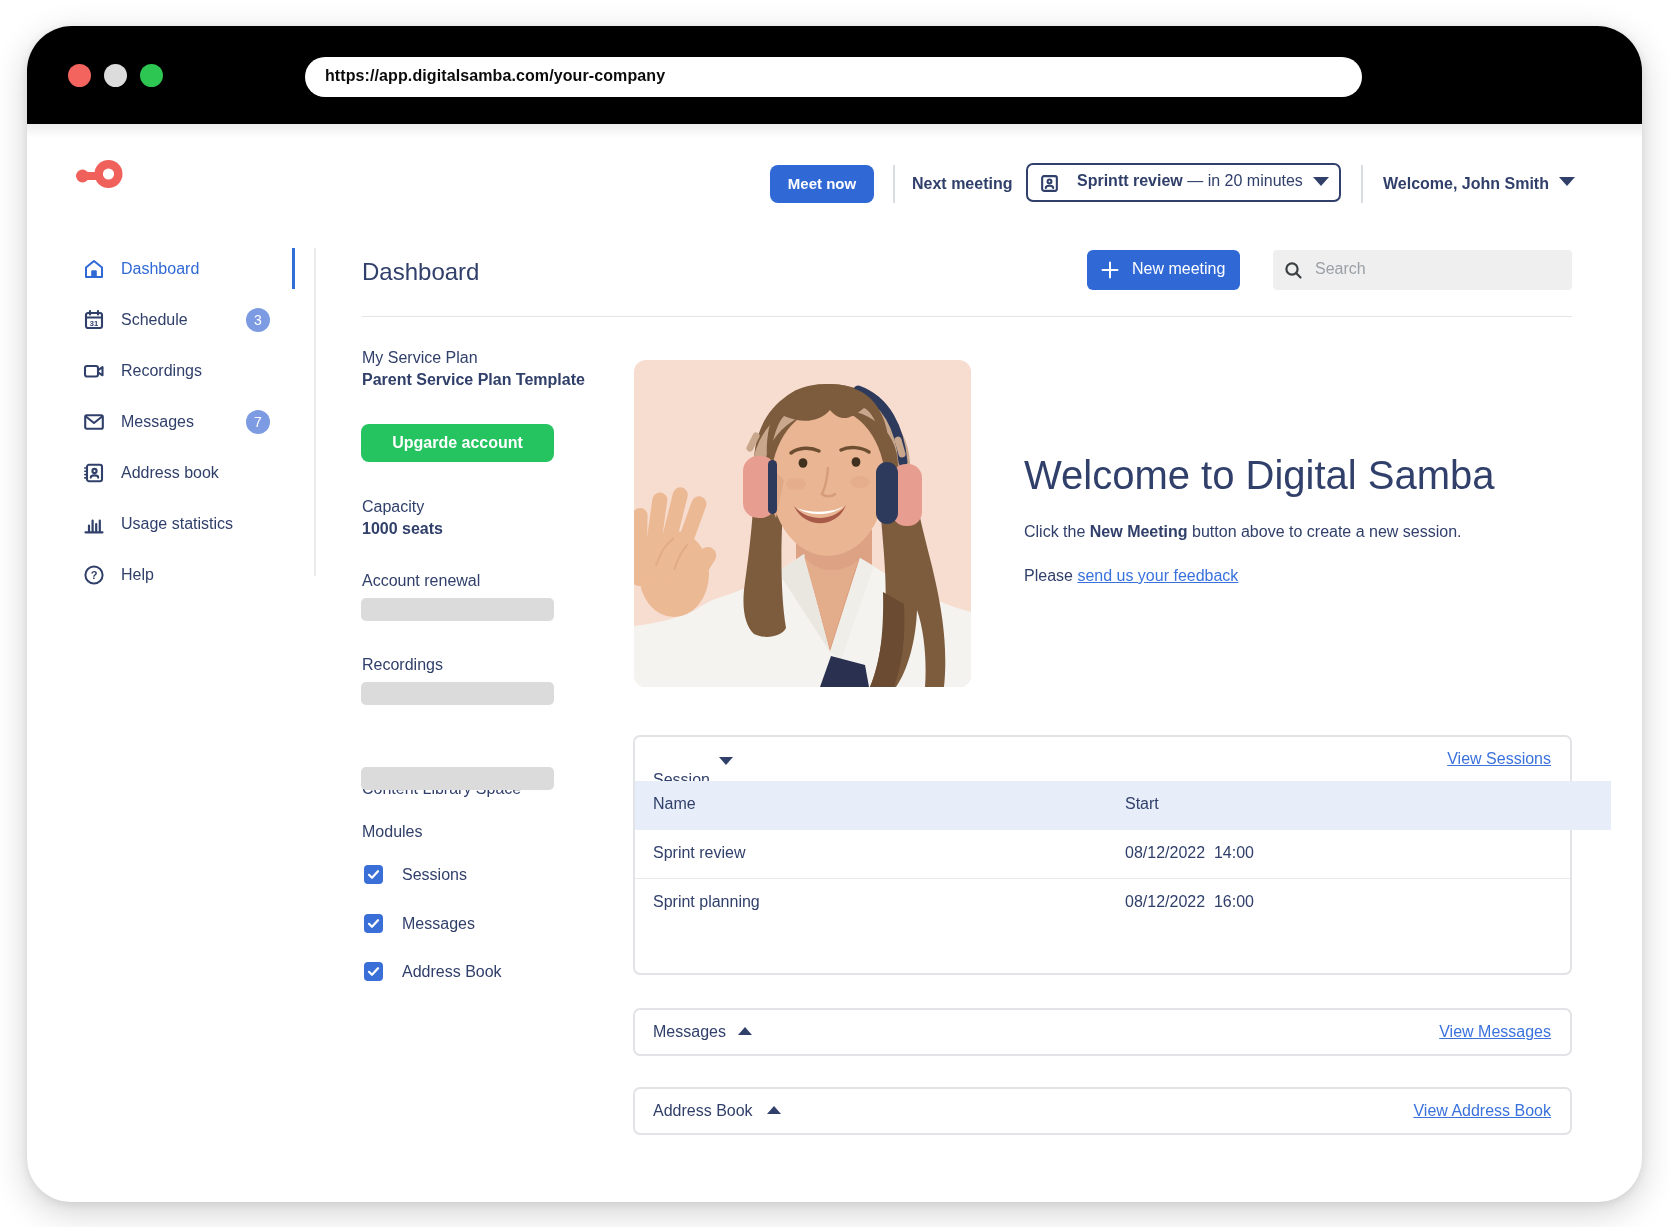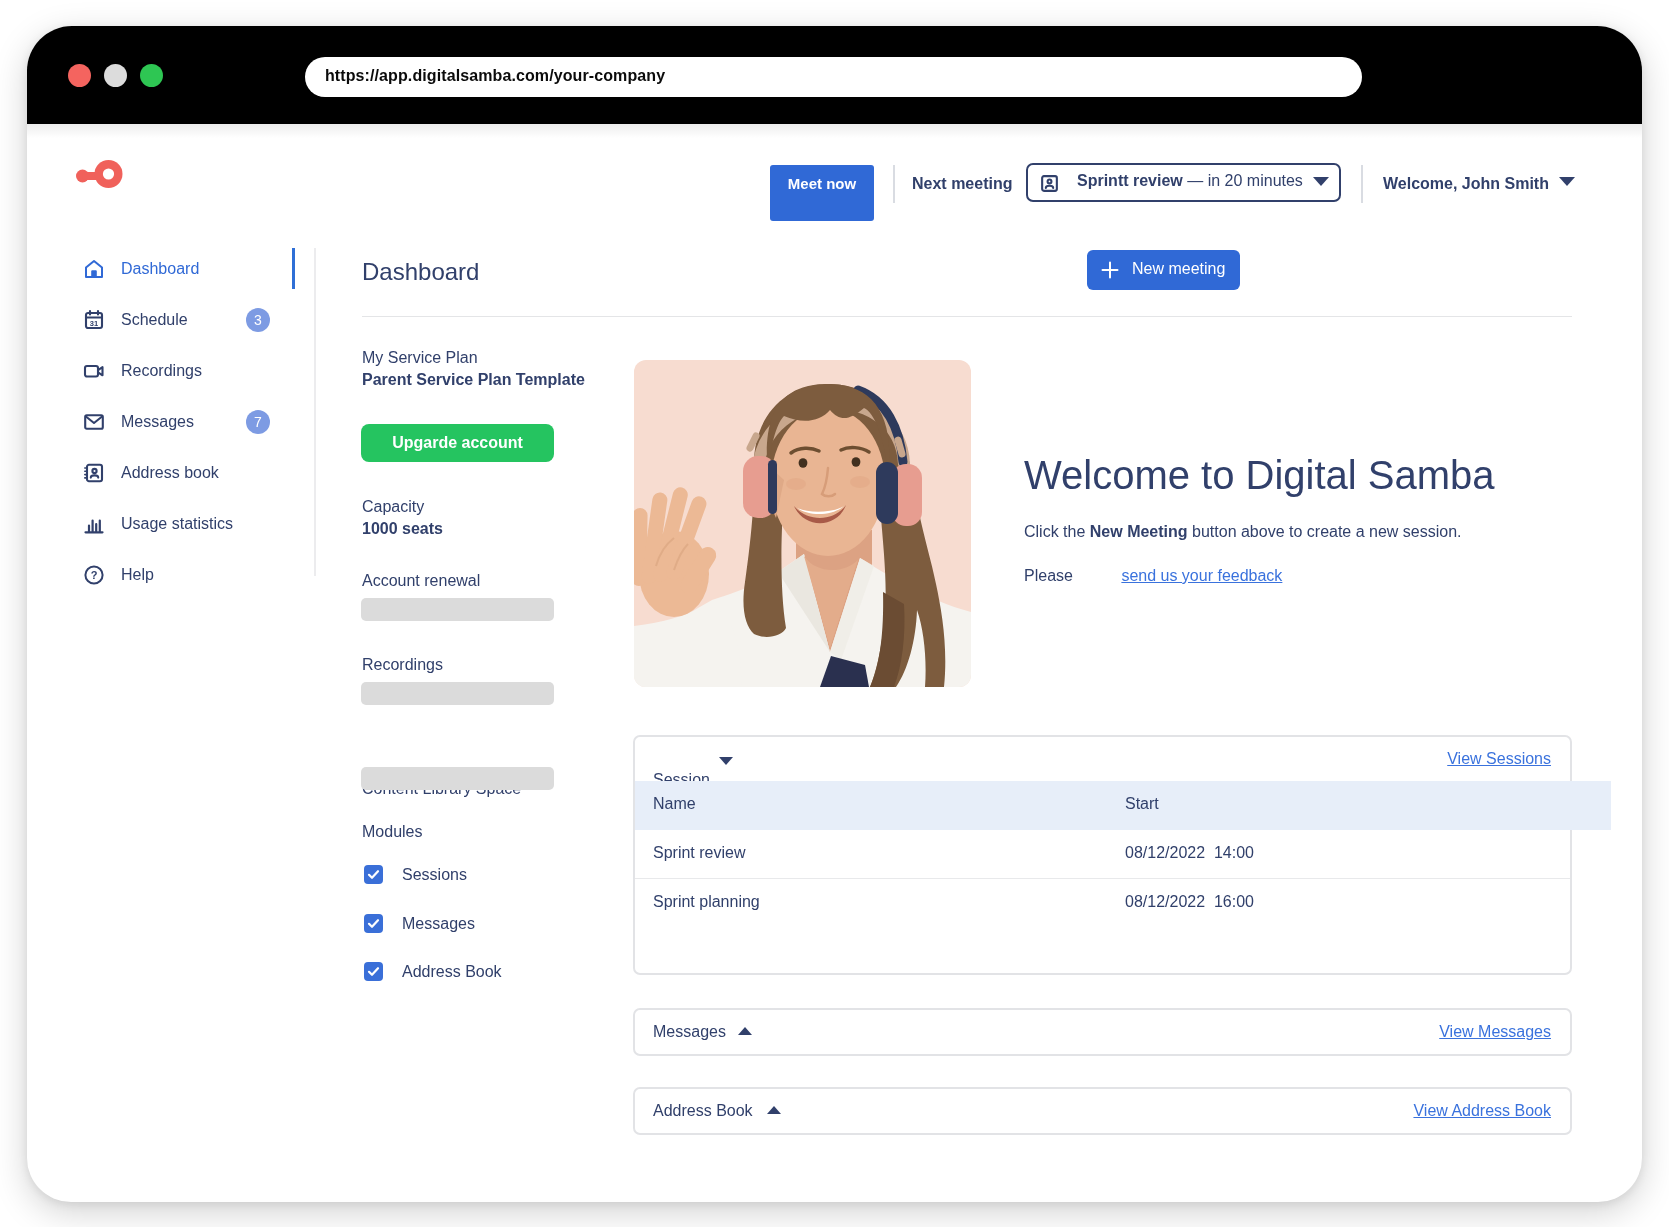--- a/index.html
+++ b/index.html
@@ -15,22 +15,22 @@
     background:linear-gradient(to bottom, rgba(0,0,0,0.07), rgba(0,0,0,0)); }
   .dot { position:absolute; top:38px; width:23px; height:23px; border-radius:50%; }
   .urlpill { position:absolute; left:278px; top:31px; width:1057px; height:40px;
     background:#fff; border-radius:20px; }
   .urlpill span { position:absolute; left:20px; top:10px; font-size:16px; font-weight:bold;
     color:#0b0b0b; letter-spacing:0.1px; }
   .navy { color:#31406b; }
   .bold { font-weight:bold; }
   .t16 { font-size:16px; }
   .vdiv { position:absolute; width:2px; background:#d9dce2; }
-  .hdrbtn { position:absolute; left:743px; top:139px; width:104px; height:56px;
-    background:#3069d6; border-radius:3px; color:#fff; font-weight:bold; font-size:15px;
+  .hdrbtn { position:absolute; left:743px; top:139px; width:104px; height:38px;
+    background:#3069d6; border-radius:8px; color:#fff; font-weight:bold; font-size:15px;
     text-align:center; line-height:38px; }
   .drop { position:absolute; left:999px; top:137px; width:315px; height:39px;
     border:2px solid #31406b; border-radius:7px; }
   .caret-down { display:inline-block; width:0; height:0;
     border-left:8px solid transparent; border-right:8px solid transparent;
     border-top:9px solid #31406b; }
   .caret-up { display:inline-block; width:0; height:0;
     border-left:8px solid transparent; border-right:8px solid transparent;
     border-bottom:9px solid #31406b; }
   
@@ -41,21 +41,21 @@
     background:#7d9be3; color:#fff; font-size:14px; text-align:center; line-height:24px; }
   
   .greenbtn { position:absolute; left:334px; top:398px; width:193px; height:38px;
     background:#25c460; border-radius:8px; color:#fff; font-weight:bold; font-size:16px;
     text-align:center; line-height:38px; }
   .gbar { position:absolute; left:334px; width:193px; height:23px; background:#dbdbdb; border-radius:5px; }
   .chk { position:absolute; left:337px; width:19px; height:19px; background:#3a6fd8; border-radius:4px; }
   .chk svg { position:absolute; left:2px; top:2px; }
   
   .panel { position:absolute; left:606px; width:939px; border:2px solid #e2e3e6; border-radius:7px; background:#fff; }
-  .linkblue { color:#3a72dd; text-decoration:underline; font-size:16px;margin-left:44px; }
+  .linkblue { color:#3a72dd; text-decoration:underline; font-size:16px; }
   .cell-navy { color:#31406b; font-size:16px; }
 </style>
 </head>
 <body>
 <div class="window">
   <div class="titlebar">
     <div class="dot" style="left:41px; background:#f4645f;"></div>
     <div class="dot" style="left:77px; background:#dcdcdc;"></div>
     <div class="dot" style="left:113px; background:#2ec653;"></div>
     <div class="urlpill">
@@ -142,20 +142,27 @@
   <div class="abs" style="left:265px; top:222px; width:3px; height:41px; background:#2f6fd6;"></div>
   <div class="abs" style="left:287px; top:222px; width:2px; height:328px; background:#ececee;"></div>
 
   <div class="abs navy" style="left:335px; top:232px; font-size:24px;">Dashboard</div>
   <div class="abs" style="left:1060px; top:224px; width:153px; height:40px; background:#3069d6; border-radius:6px;">
     <svg style="position:absolute; left:13px; top:10px;" width="20" height="20" viewBox="0 0 20 20" stroke="#fff" stroke-width="2" stroke-linecap="round">
         <path d="M10 2.5 V17.5 M2.5 10 H17.5"></path>
       </svg>
     <span style="position:absolute; left:45px; top:10px; color:#fff; font-size:16px;">New meeting</span>
   </div>
+  <div class="abs" style="left:1246px; top:224px; width:299px; height:40px; background:#efefef; border-radius:4px;">
+    <svg style="position:absolute; left:11px; top:11px;" width="19" height="19" viewBox="0 0 19 19" fill="none" stroke="#3c4043" stroke-width="2.2" stroke-linecap="round">
+        <circle cx="8" cy="8" r="5.6"></circle>
+        <path d="M12.3 12.3 L16.5 16.5"></path>
+      </svg>
+    <span style="position:absolute; left:42px; top:10px; color:#9aa0a6; font-size:16px;">Search</span>
+  </div>
   <div class="abs" style="left:335px; top:290px; width:1210px; height:1px; background:#e4e5e7;"></div>
 
   <div class="abs navy t16" style="left:335px; top:323px;">My Service Plan</div>
   <div class="abs navy t16 bold" style="left:335px; top:345px;">Parent Service Plan Template</div>
   <div class="greenbtn">Upgarde account</div>
   <div class="abs navy t16" style="left:335px; top:472px;">Capacity</div>
   <div class="abs navy t16 bold" style="left:335px; top:494px;">1000 seats</div>
   <div class="abs navy t16" style="left:335px; top:546px;">Account renewal</div>
   <div class="gbar" style="top:572px;"></div>
   <div class="abs navy t16" style="left:335px; top:630px;">Recordings</div>

